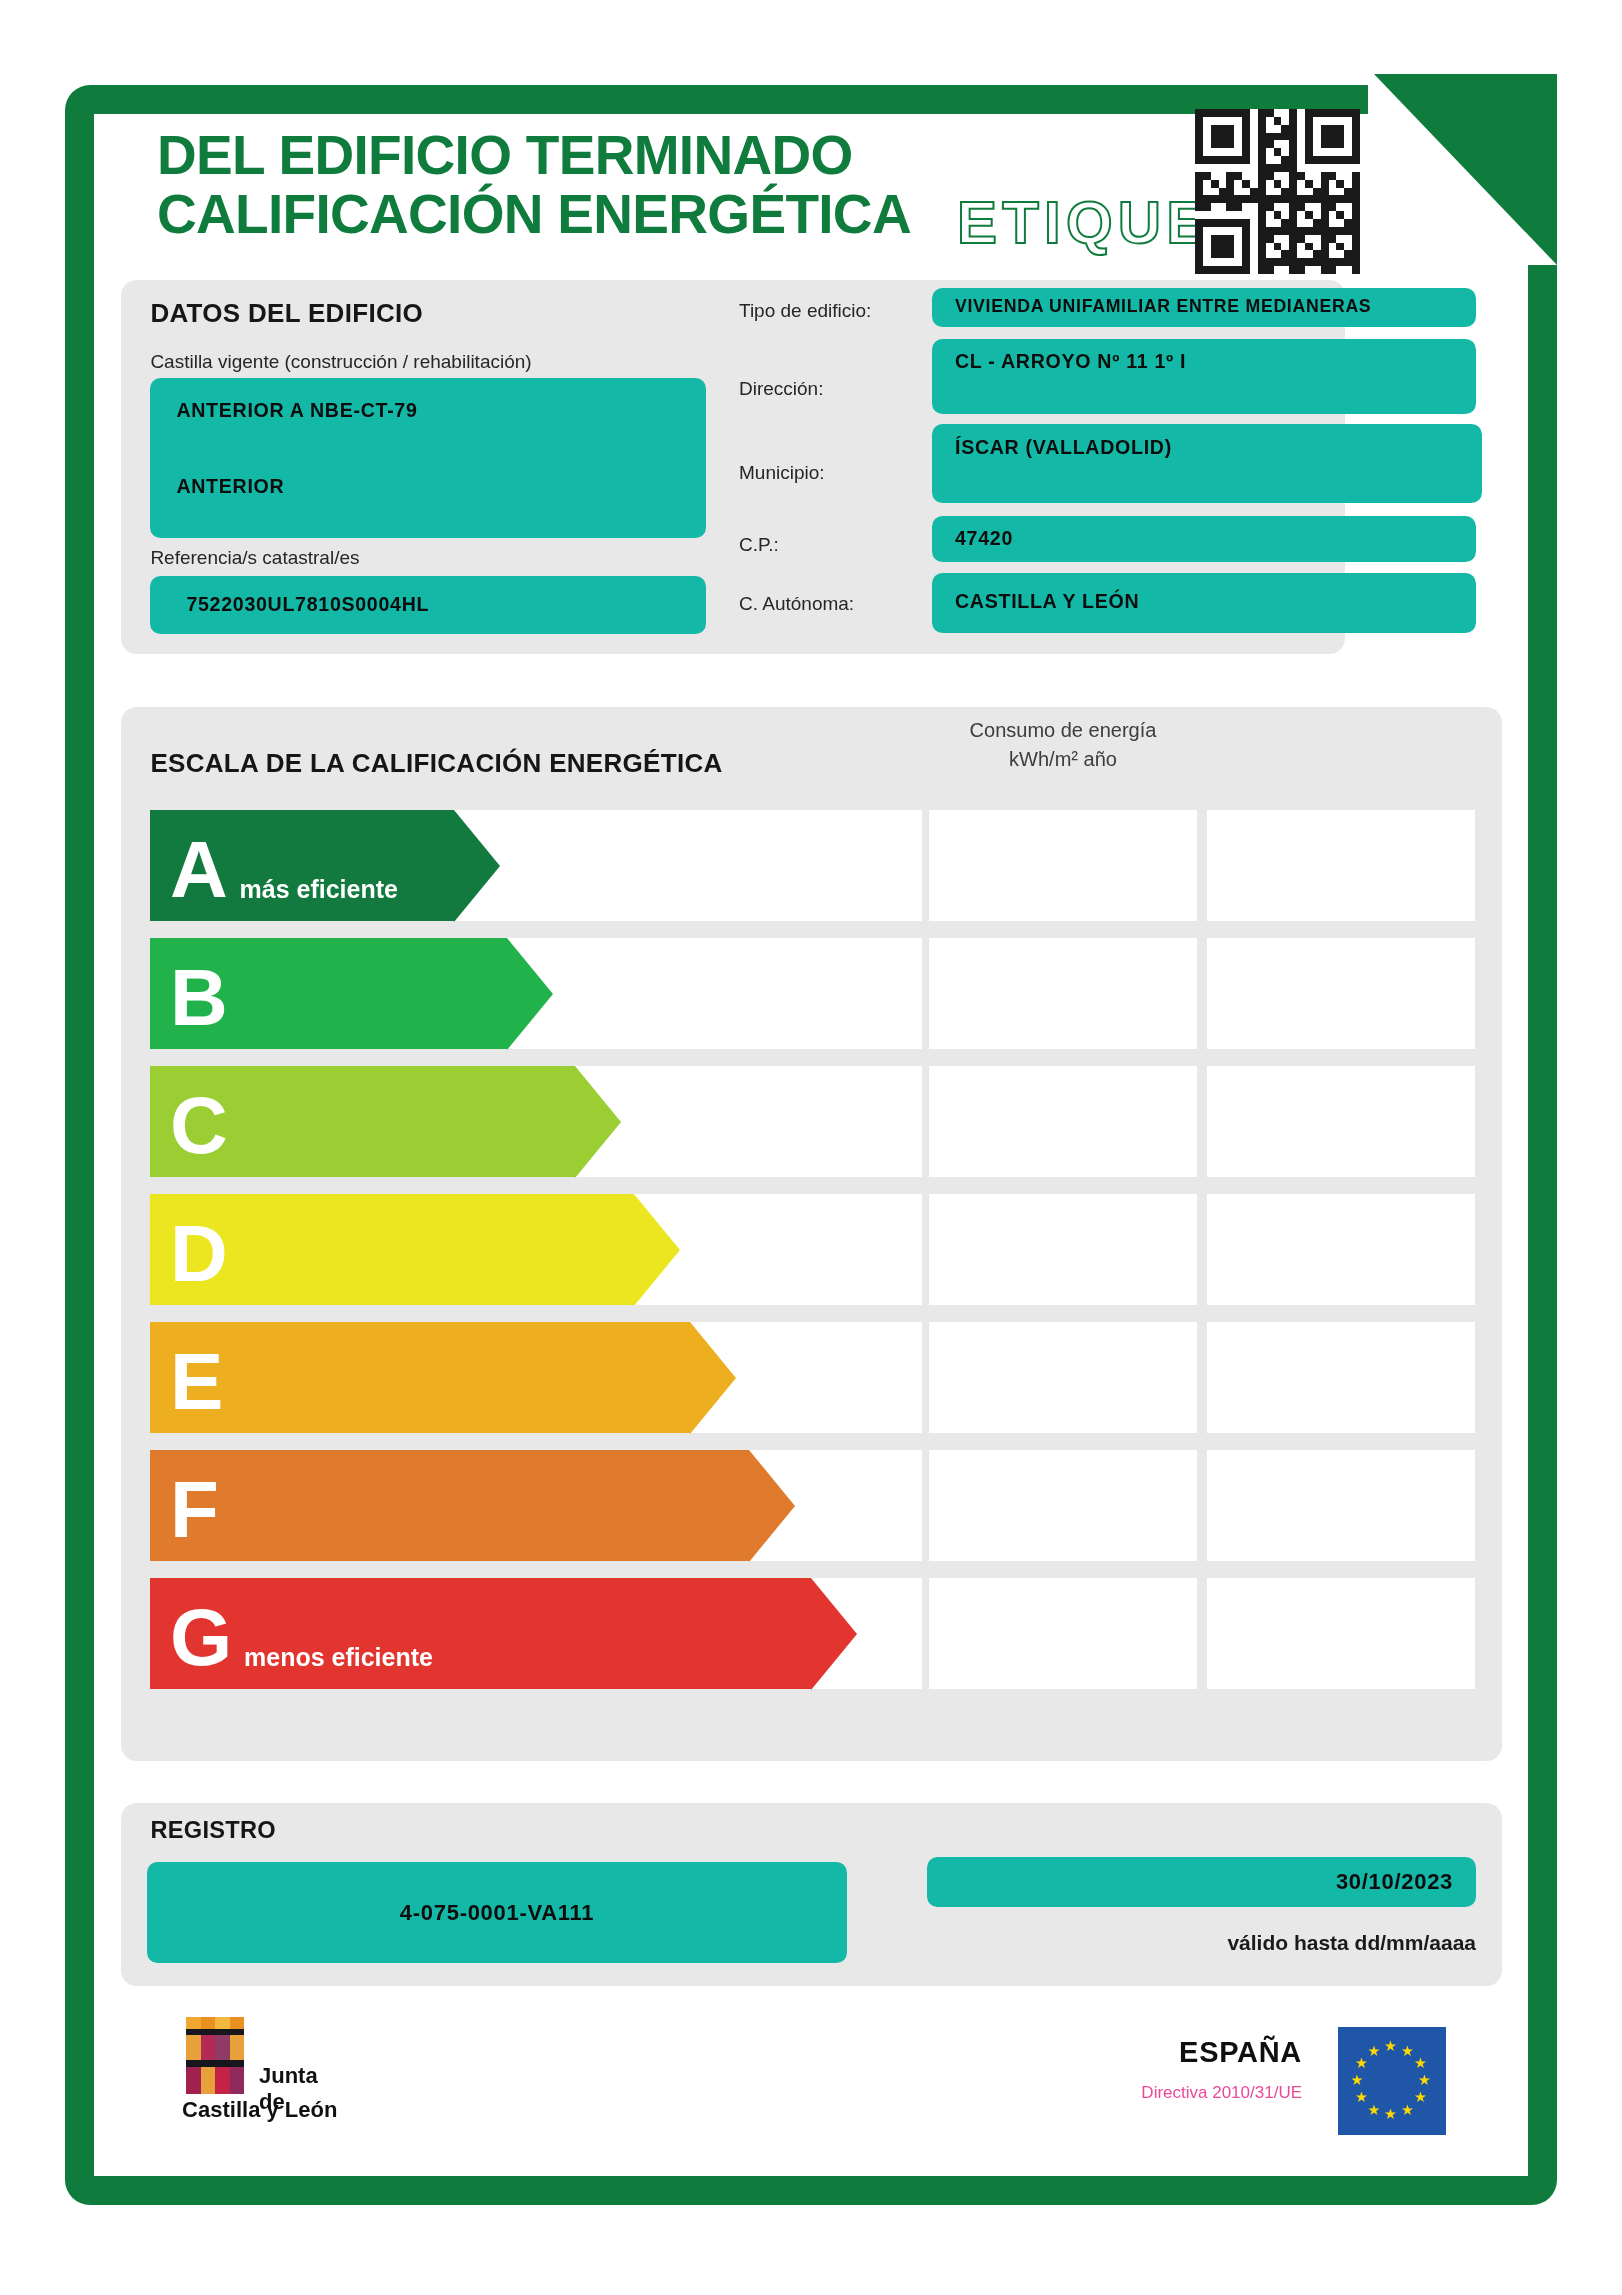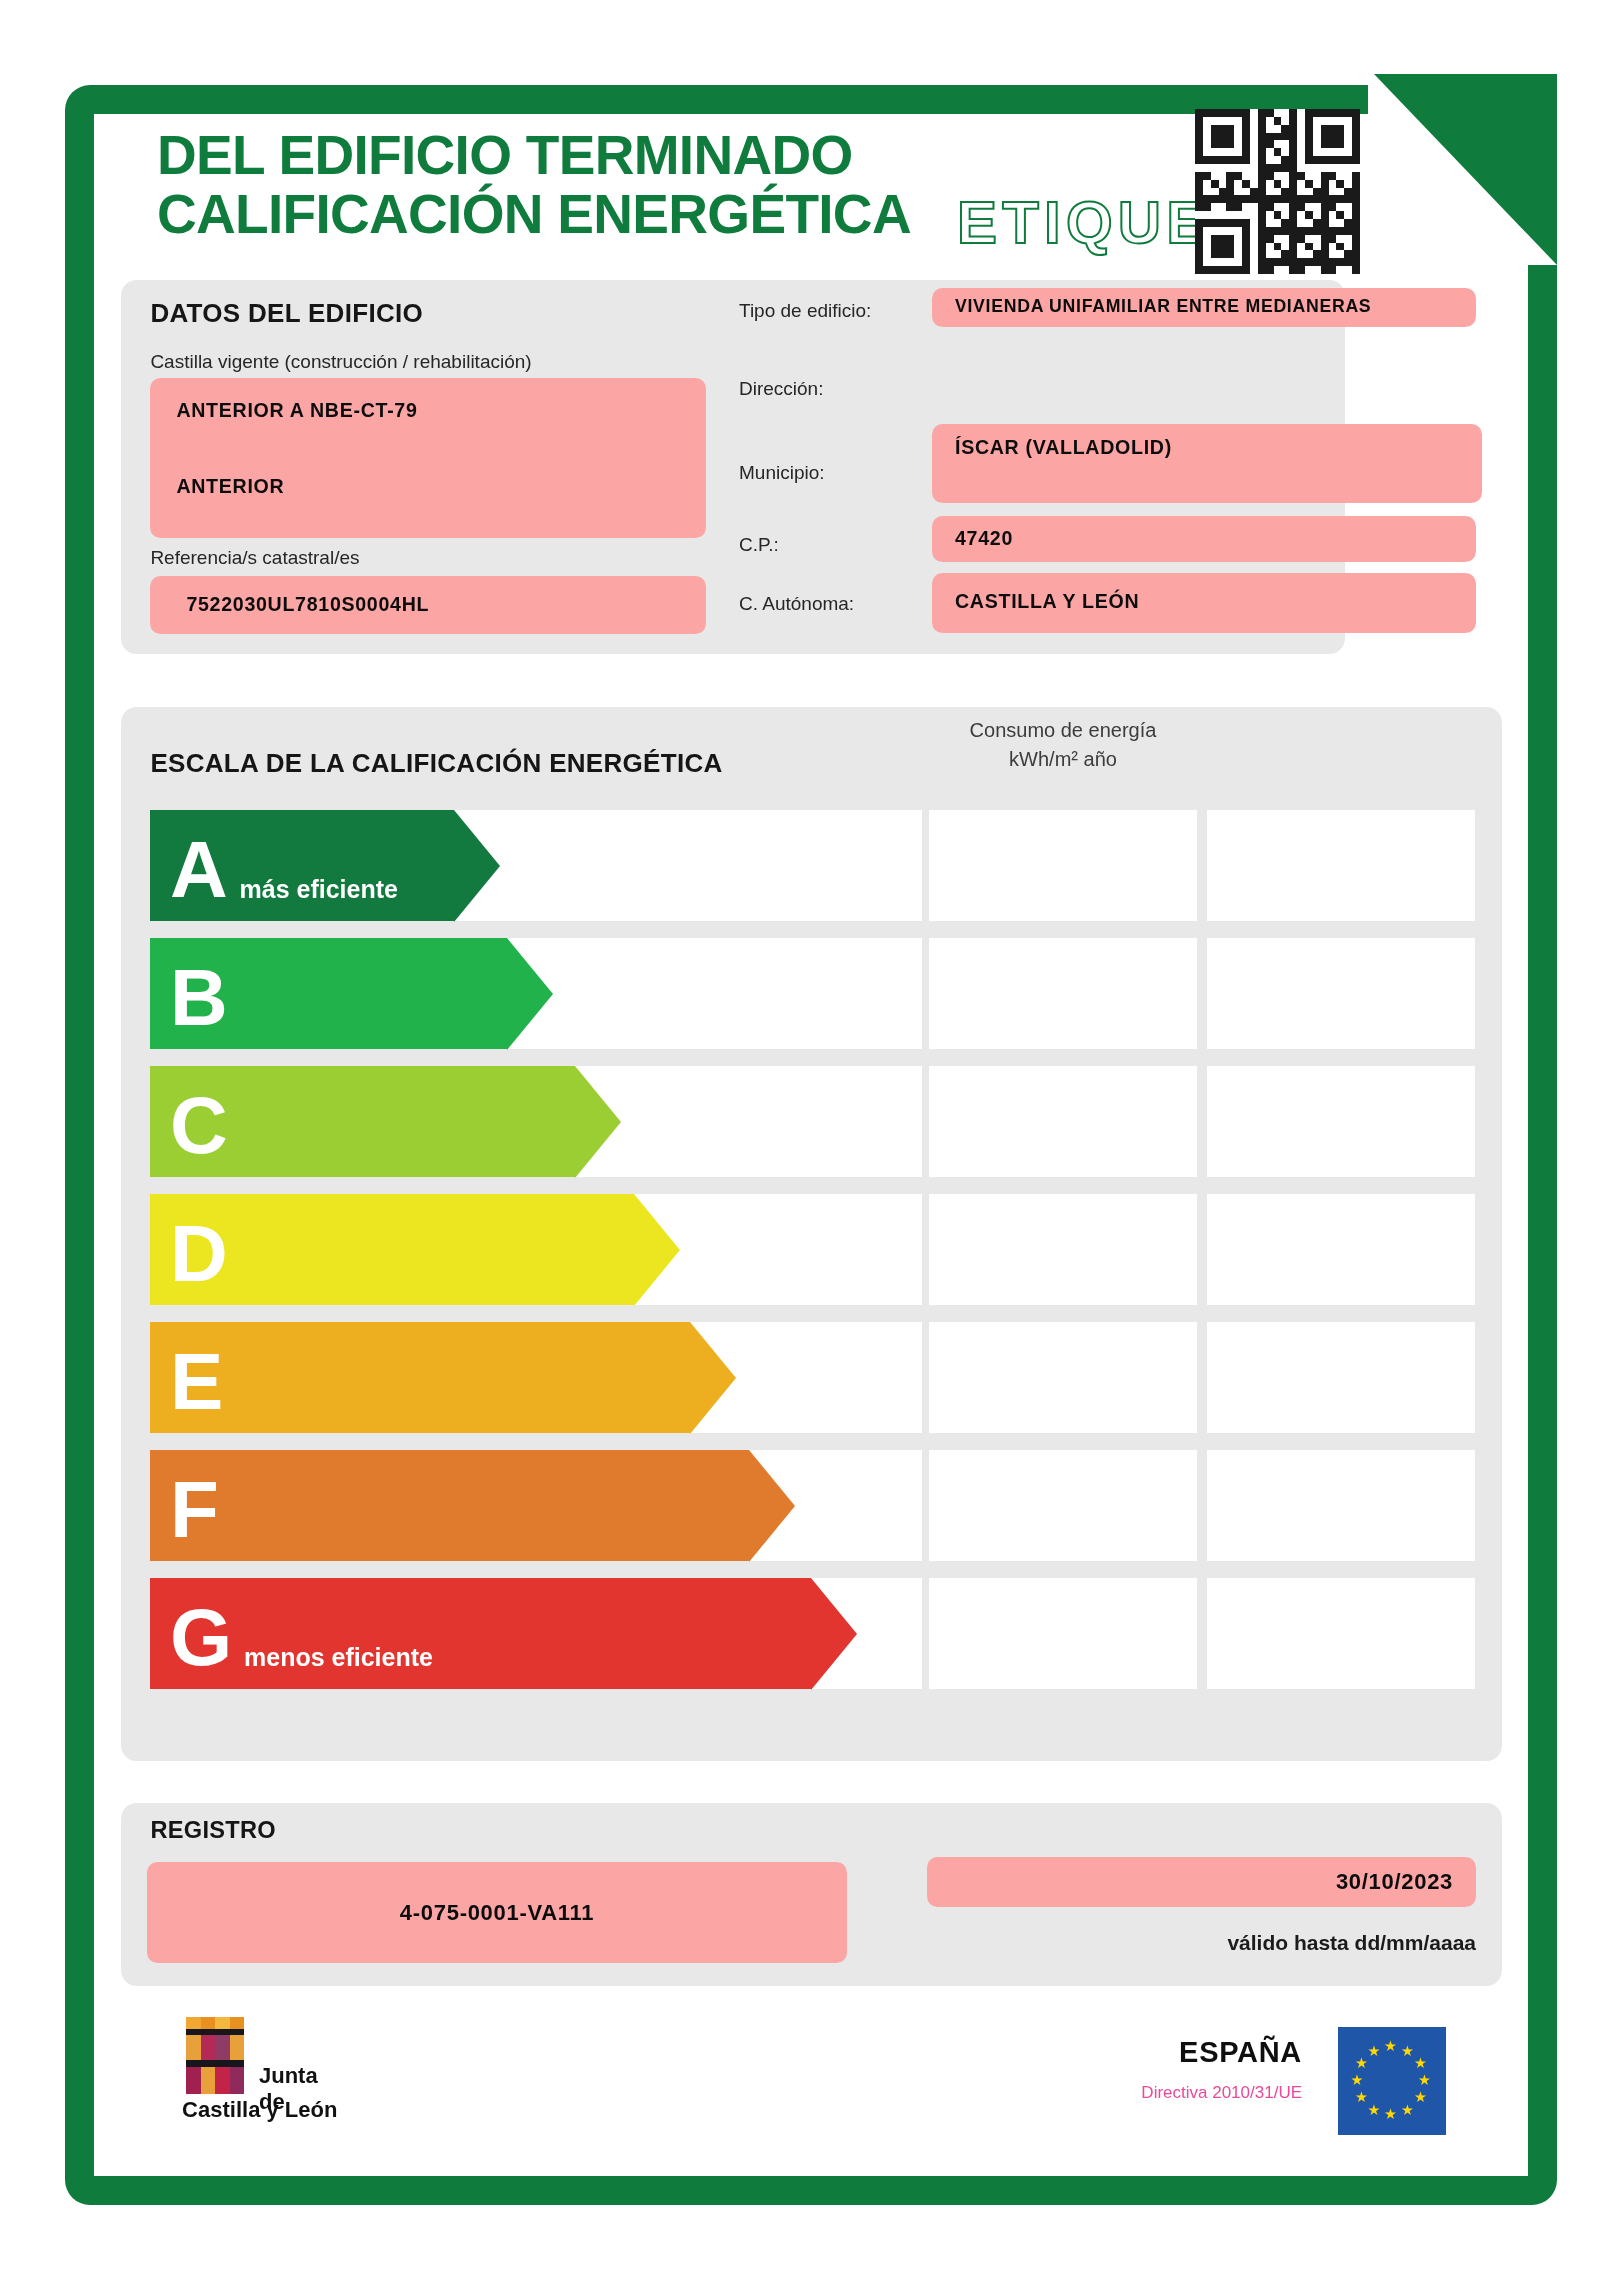--- a/index.html
+++ b/index.html
@@ -17,21 +17,21 @@
   .qr{position:absolute;left:1195px;top:109px;width:165px;height:165px;background:#ffffff;}
 
   
   .panel{position:absolute;background:#e8e8e8;border-radius:15.7px;}
   .panel1{left:121px;top:280px;width:1224px;height:374px;}
   .panel2{left:121px;top:707px;width:1381px;height:1054px;}
   .panel3{left:121px;top:1803px;width:1381px;height:183px;}
 
   .h-section{font-size:26px;font-weight:bold;color:#161616;letter-spacing:0.3px;}
   .lbl{font-size:19px;color:#262626;}
-  .whitebox{position:absolute;background:#fca5a5;border-radius:10.5px;}
+  .whitebox{position:absolute;background:#14b8a6;border-radius:10.5px;}
   .val{font-size:19.6px;font-weight:600;color:#0d0d0d;letter-spacing:0.7px;}
 
   
   .colhead{position:absolute;width:268px;text-align:center;font-size:20px;color:#3c3c3c;line-height:29px;}
   .rows{position:absolute;left:29.4px;top:103px;width:1328px;}
   .row{position:relative;height:111px;margin-bottom:17px;}
   .row-band{position:absolute;left:0;top:0;width:772px;height:111px;background:#ffffff;}
   .val-box{position:absolute;top:0;width:268px;height:111px;background:#ffffff;}
   .val-box.c1{left:779px;}
   .val-box.c2{left:1057px;}
@@ -257,20 +257,23 @@
   <div class="whitebox" style="left:29.4px;top:296px;width:556px;height:58px;">
     <div class="val" style="position:absolute;left:36px;top:17px;">7522030UL7810S0004HL</div>
   </div>
 
   <div class="abs lbl" style="left:618px;top:19.6px;">Tipo de edificio:</div>
   <div class="whitebox" style="left:811px;top:7.9px;width:544px;height:39px;">
     <div class="val" style="position:absolute;left:23px;top:8.5px;font-size:17.7px;">VIVIENDA UNIFAMILIAR ENTRE MEDIANERAS</div>
   </div>
 
   <div class="abs lbl" style="left:618px;top:98px;">Dirección:</div>
+  <div class="whitebox" style="left:811px;top:59px;width:544px;height:75px;">
+    <div class="val" style="position:absolute;left:23px;top:10.5px;">CL - ARROYO Nº 11 1º I</div>
+  </div>
 
   <div class="abs lbl" style="left:618px;top:182px;">Municipio:</div>
   <div class="whitebox" style="left:811px;top:144px;width:544px;height:79px;padding-left:6px;">
     <div class="val" style="position:absolute;left:23px;top:11.8px;">ÍSCAR (VALLADOLID)</div>
   </div>
 
   <div class="abs lbl" style="left:618px;top:254px;">C.P.:</div>
   <div class="whitebox" style="left:811px;top:236px;width:544px;height:46px;">
     <div class="val" style="position:absolute;left:23px;top:11px;">47420</div>
   </div>

